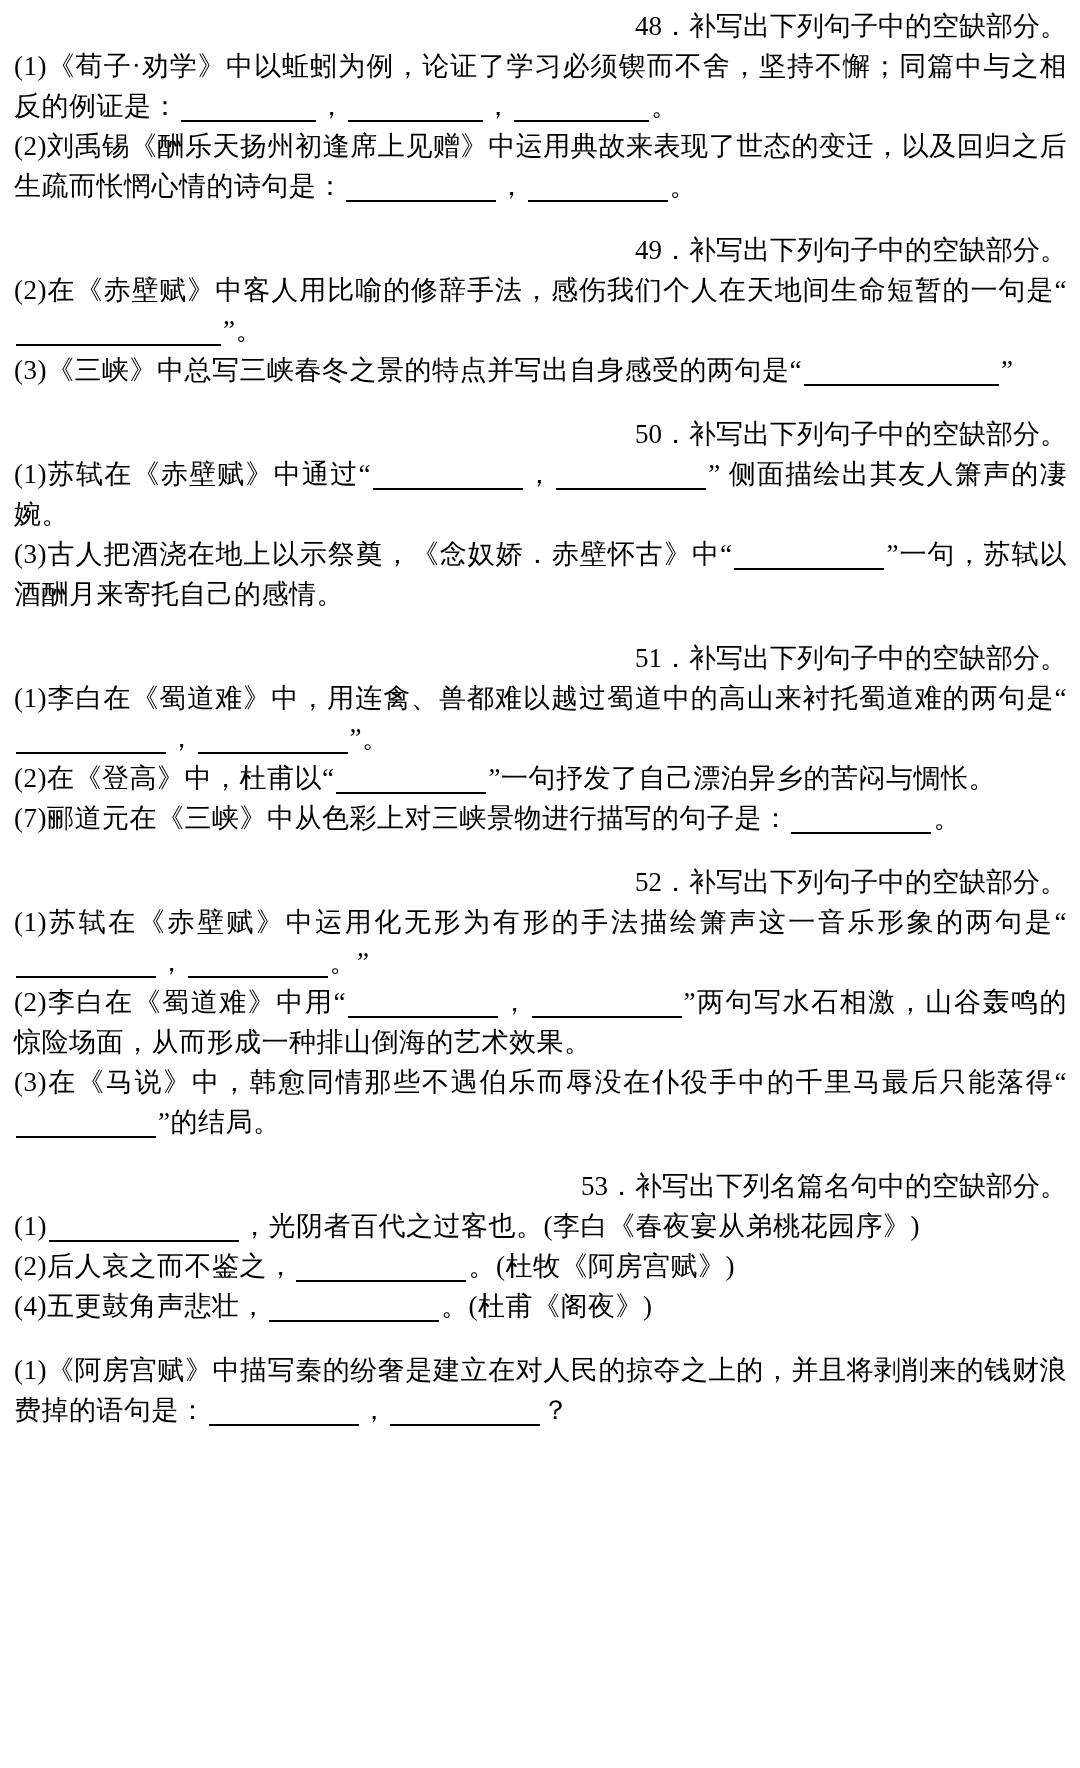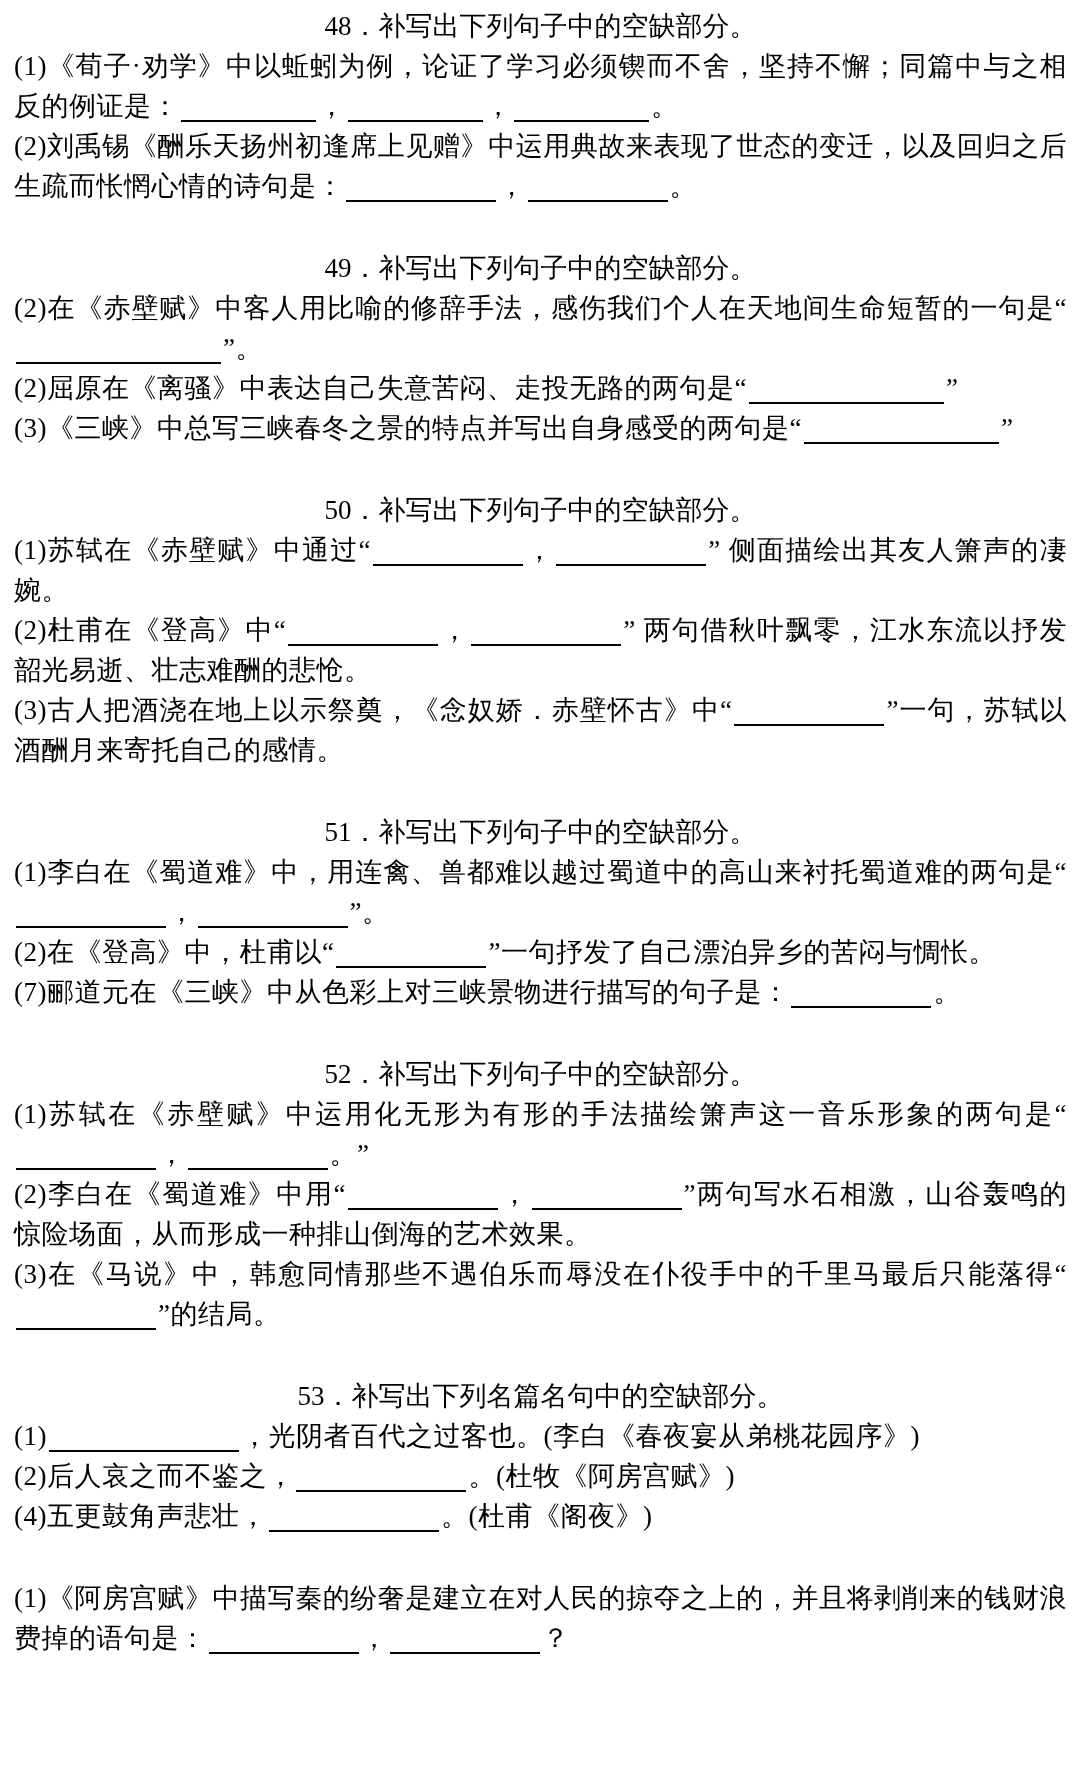--- a/index.html
+++ b/index.html
@@ -18,24 +18,24 @@
     padding: 6px 13px 24px 14px;
     font-family: "Liberation Serif", "DejaVu Serif", serif;
     font-size: 27px;
     line-height: 40px;
     overflow: hidden;
   }
   .question-block {
     margin: 0;
   }
   .question-block + .question-block {
-    margin-top: 42px;
+    margin-top: 24px;
   }
   .heading {
-    text-align: center;
+    text-align: right;
     white-space: normal;
   }
   .item {
     text-align: justify;
   }
   .blank {
     display: inline-block;
     height: 24px;
     border-bottom: 2px solid #000000;
     vertical-align: -7px;
@@ -51,27 +51,25 @@
 <main class="page">
   <div id="questions">
       <section class="question-block">
         <div class="heading">48．补写出下列句子中的空缺部分。</div>
         <div class="item"><span class="text-segment">(1)《荀子·劝学》中以蚯蚓为例，论证了学习必须锲而不舍，坚持不懈；同篇中与之相反的例证是：</span><span class="blank" style="width: 135px;"></span><span class="text-segment">，</span><span class="blank" style="width: 135px;"></span><span class="text-segment">，</span><span class="blank" style="width: 135px;"></span><span class="text-segment">。</span></div>
         <div class="item"><span class="text-segment">(2)刘禹锡《酬乐天扬州初逢席上见赠》中运用典故来表现了世态的变迁，以及回归之后生疏而怅惘心情的诗句是：</span><span class="blank" style="width: 150px;"></span><span class="text-segment">，</span><span class="blank" style="width: 140px;"></span><span class="text-segment">。</span></div>
       </section>
       <section class="question-block">
         <div class="heading">49．补写出下列句子中的空缺部分。</div>
         <div class="item"><span class="text-segment">(2)在《赤壁赋》中客人用比喻的修辞手法，感伤我们个人在天地间生命短暂的一句是“</span><span class="blank" style="width: 205px;"></span><span class="text-segment">”。</span></div>
-        <div class="item"><span class="text-segment">(2)屈原在《离骚》中表达自己失意苦闷、走投无路的两句是“</span><span class="blank" style="width: 195px;"></span><span class="text-segment">”</span></div>
         <div class="item"><span class="text-segment">(3)《三峡》中总写三峡春冬之景的特点并写出自身感受的两句是“</span><span class="blank" style="width: 195px;"></span><span class="text-segment">”</span></div>
       </section>
       <section class="question-block">
         <div class="heading">50．补写出下列句子中的空缺部分。</div>
         <div class="item"><span class="text-segment">(1)苏轼在《赤壁赋》中通过“</span><span class="blank" style="width: 150px;"></span><span class="text-segment">，</span><span class="blank" style="width: 150px;"></span><span class="text-segment">” 侧面描绘出其友人箫声的凄婉。</span></div>
-        <div class="item"><span class="text-segment">(2)杜甫在《登高》中“</span><span class="blank" style="width: 150px;"></span><span class="text-segment">，</span><span class="blank" style="width: 150px;"></span><span class="text-segment">” 两句借秋叶飘零，江水东流以抒发韶光易逝、壮志难酬的悲怆。</span></div>
         <div class="item"><span class="text-segment">(3)古人把酒浇在地上以示祭奠，《念奴娇．赤壁怀古》中“</span><span class="blank" style="width: 150px;"></span><span class="text-segment">”一句，苏轼以酒酬月来寄托自己的感情。</span></div>
       </section>
       <section class="question-block">
         <div class="heading">51．补写出下列句子中的空缺部分。</div>
         <div class="item"><span class="text-segment">(1)李白在《蜀道难》中，用连禽、兽都难以越过蜀道中的高山来衬托蜀道难的两句是“</span><span class="blank" style="width: 150px;"></span><span class="text-segment">，</span><span class="blank" style="width: 150px;"></span><span class="text-segment">”。</span></div>
         <div class="item"><span class="text-segment">(2)在《登高》中，杜甫以“</span><span class="blank" style="width: 150px;"></span><span class="text-segment">”一句抒发了自己漂泊异乡的苦闷与惆怅。</span></div>
         <div class="item"><span class="text-segment">(7)郦道元在《三峡》中从色彩上对三峡景物进行描写的句子是：</span><span class="blank" style="width: 140px;"></span><span class="text-segment">。</span></div>
       </section>
       <section class="question-block">
         <div class="heading">52．补写出下列句子中的空缺部分。</div>

